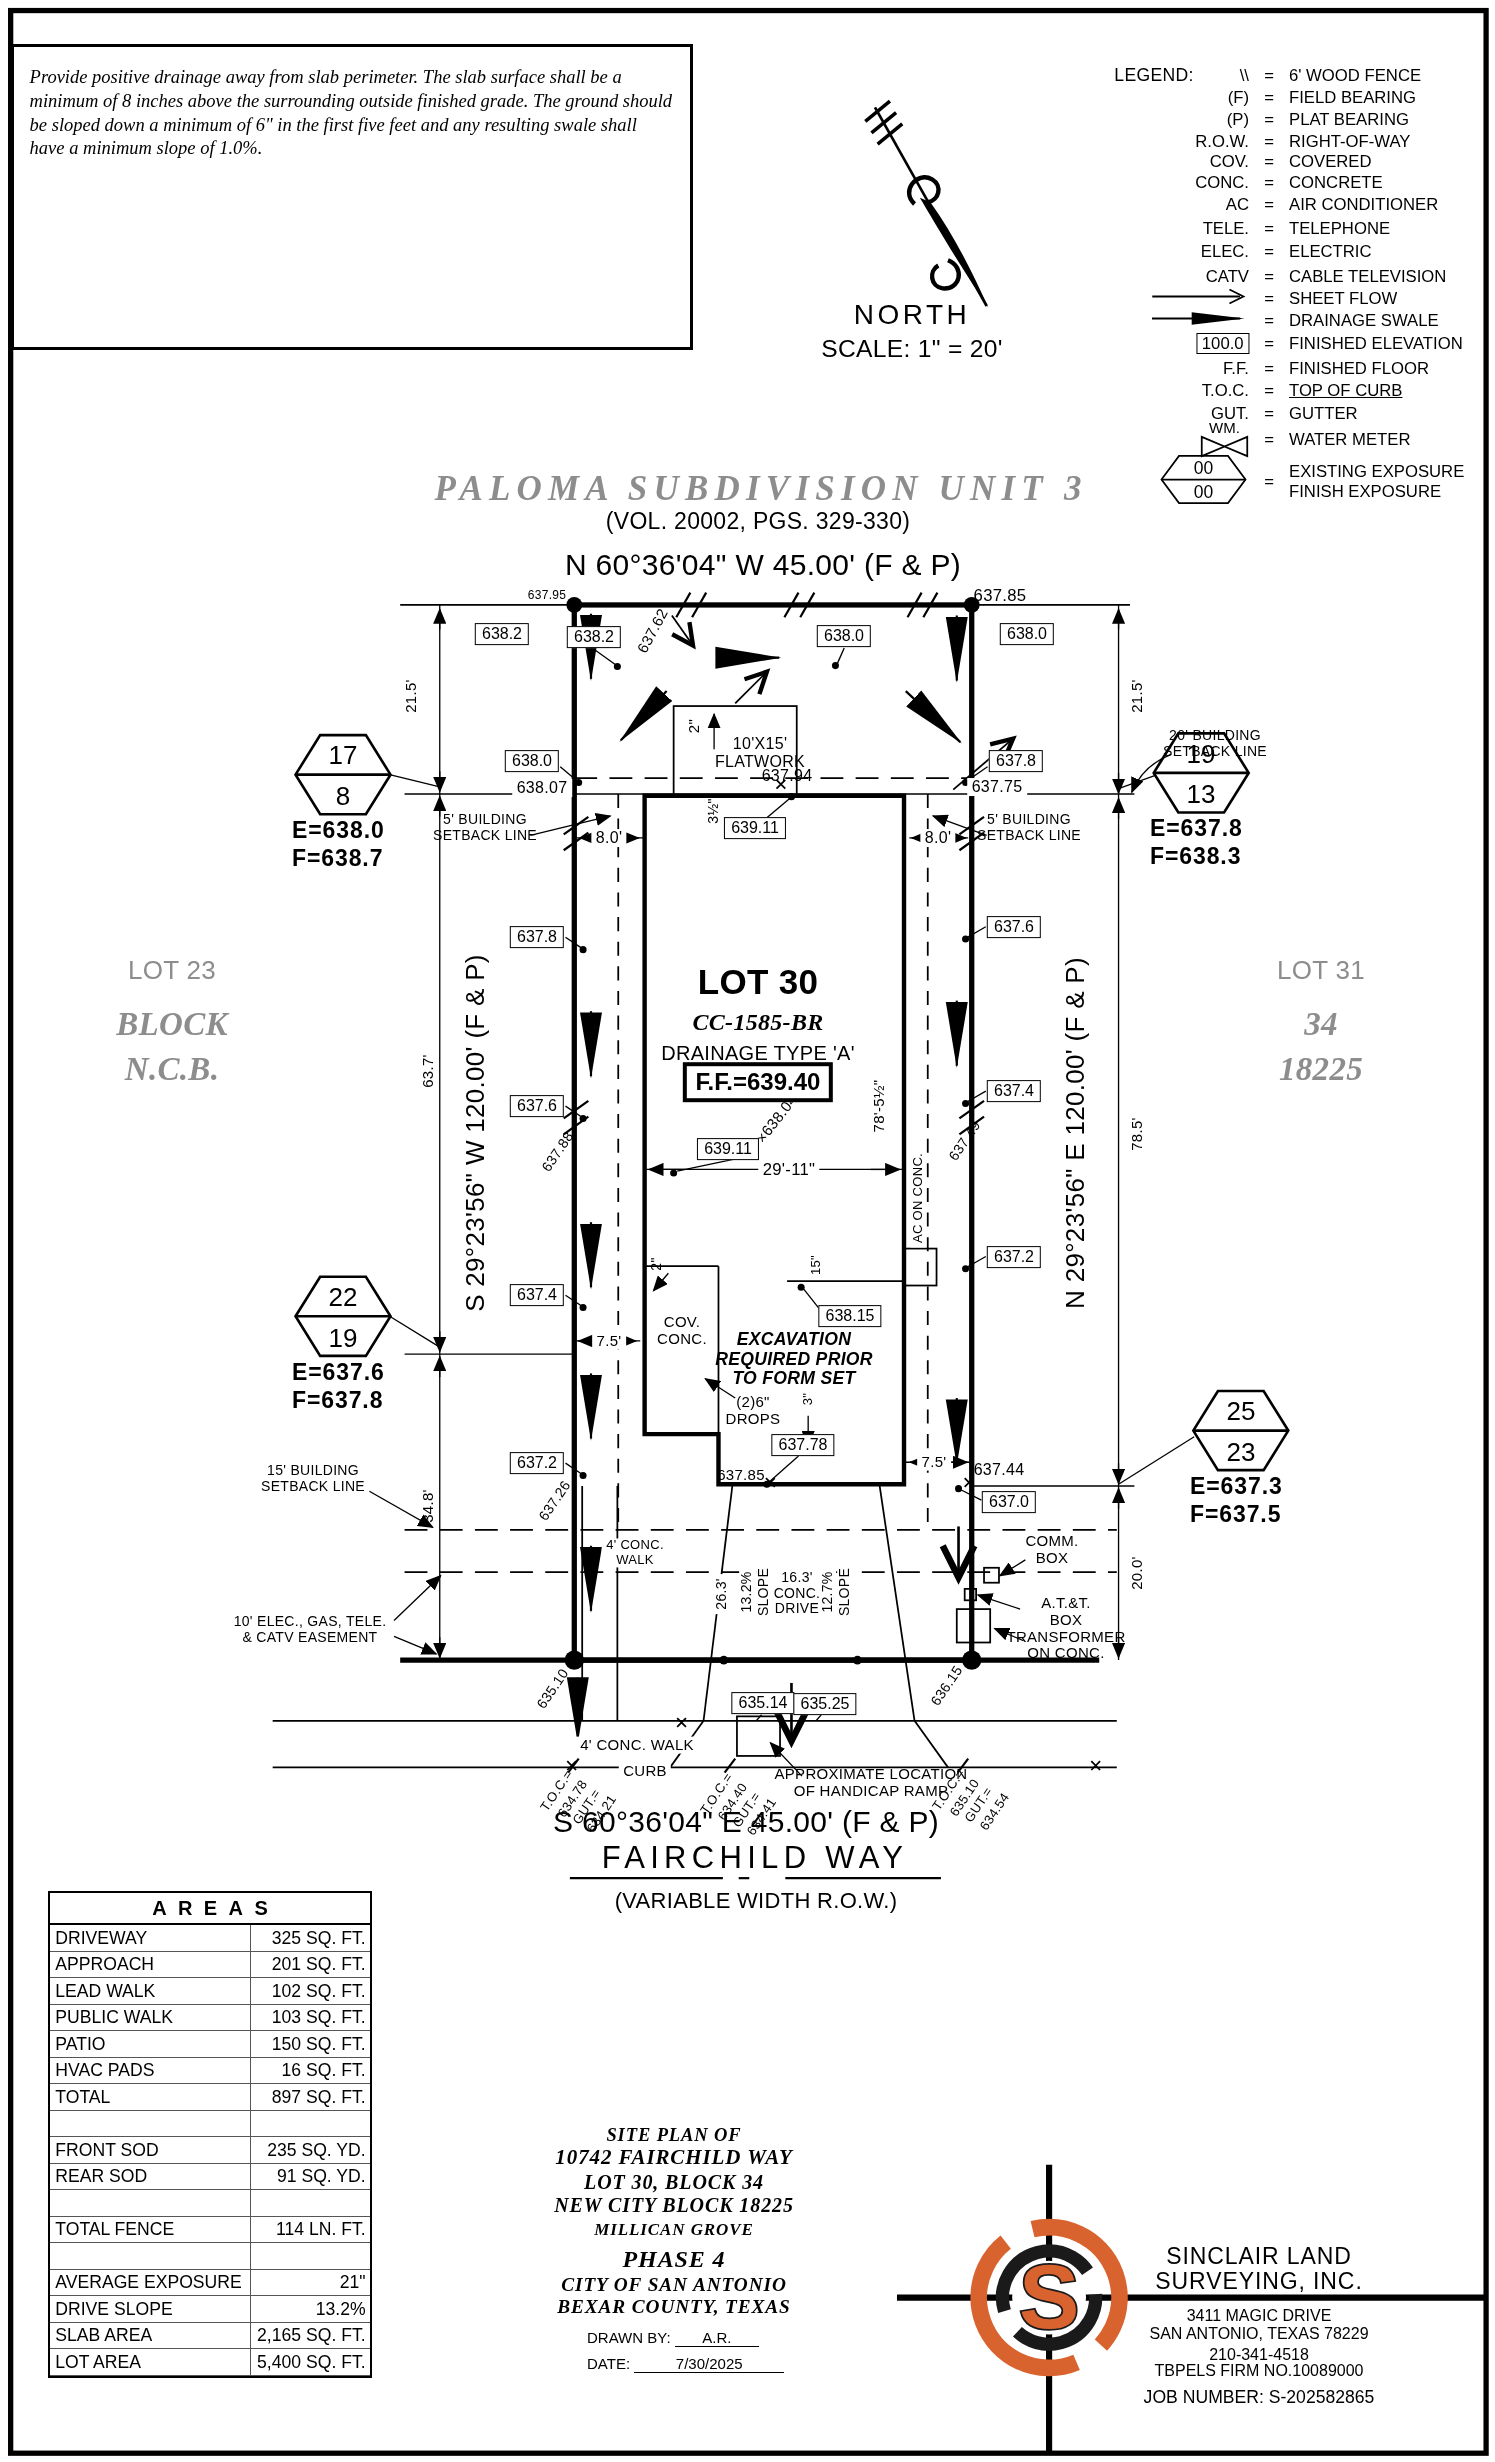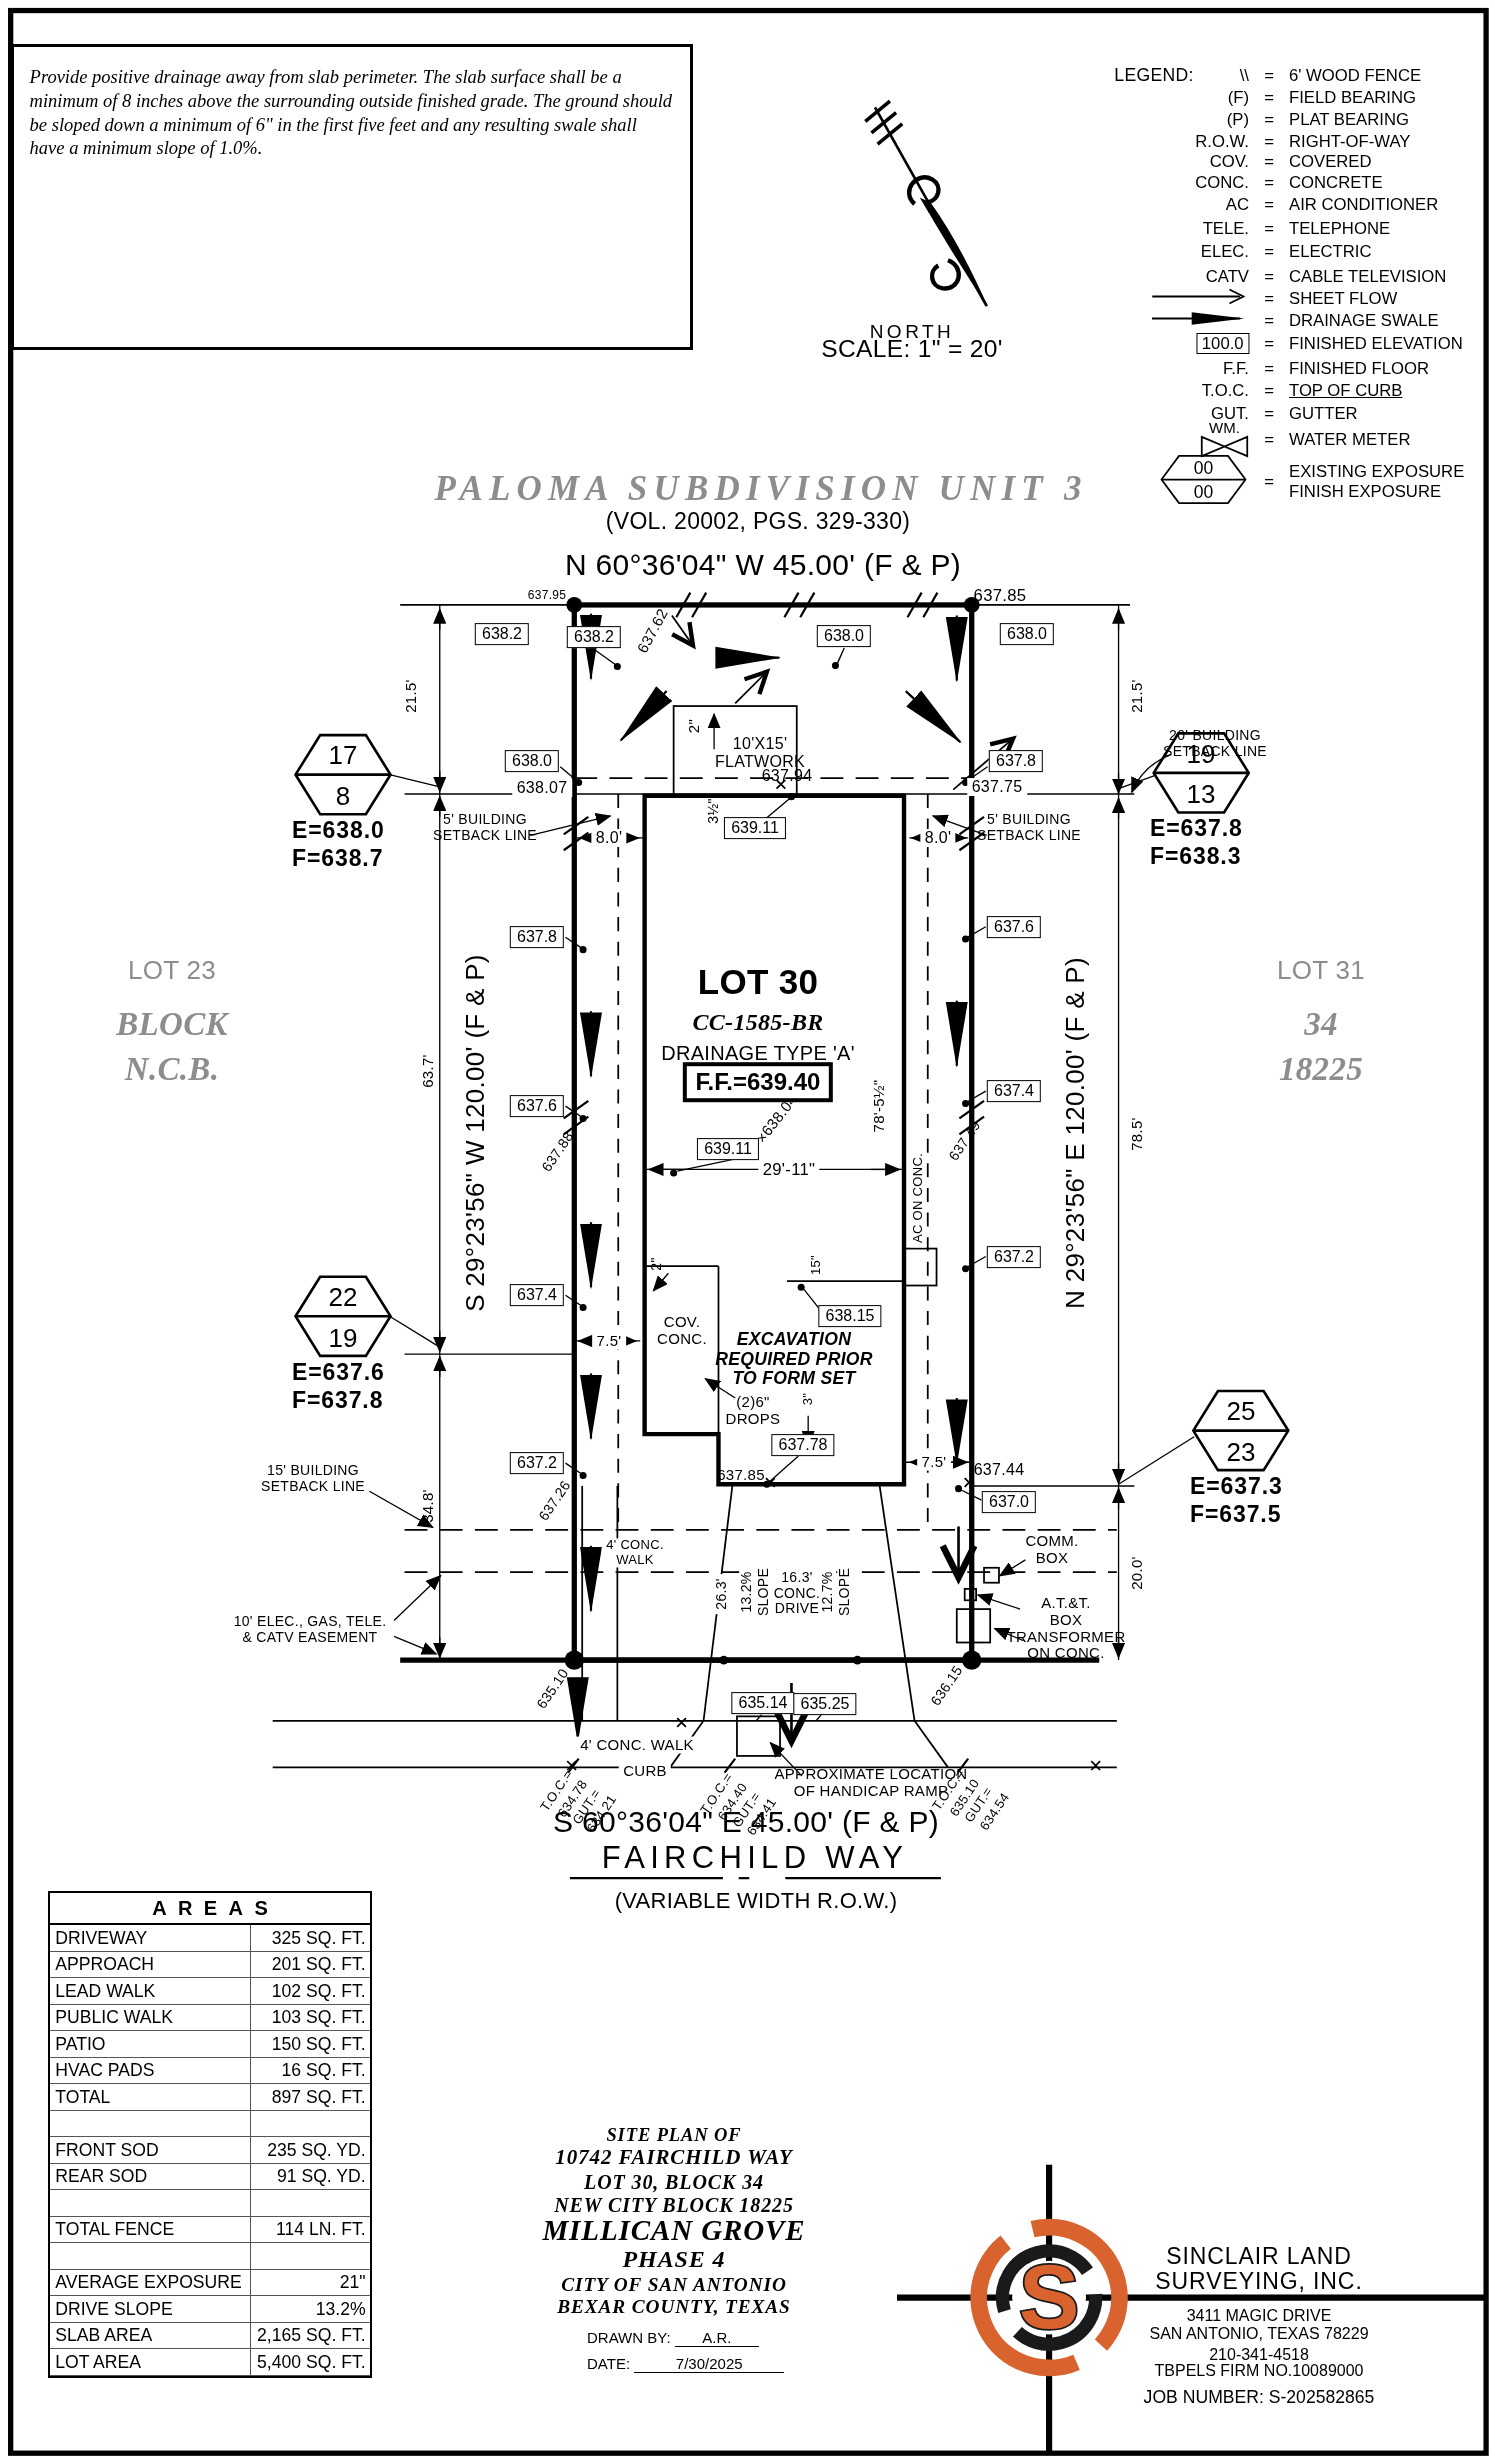--- a/index.html
+++ b/index.html
@@ -280,21 +280,21 @@
         <line x1="336" y1="1497" x2="444" y2="1497"></line>
         <polygon points="1357,1627 1385,1582 1437,1582 1465,1627 1437,1672 1385,1672"></polygon>
         <line x1="1357" y1="1627" x2="1465" y2="1627"></line>
       </g>
   </svg>
 
   <div id="disclaimer">
     <div id="disc2">Provide positive drainage away from slab perimeter. The slab surface shall be a minimum of 8 inches above the surrounding outside finished grade. The ground should be sloped down a minimum of 6" in the first five feet and any resulting swale shall have a minimum slope of 1.0%.</div>
   </div>
 
-  <div class="lbl" style="left:912px;top:332px;font-size:19px;letter-spacing:3.5px">NORTH</div>
+  <div class="lbl" style="left:912px;top:315px;font-size:28px;letter-spacing:3.5px">NORTH</div>
   <div class="lbl" style="left:912px;top:349px;font-size:24.6px">SCALE:  1"  =  20'</div>
 
   <div class="lbl" style="left:1154px;top:76px;font-size:17.6px">LEGEND:</div>
   <div id="legend-rows">
       <div class="lg-eq" style="left: 1269px; top: 76px;">=</div>
       <div class="lg-desc" style="left: 1289px; top: 76px;">6' WOOD FENCE</div>
       <div class="lg-sym" style="left: 1249px; top: 76px;">\\</div>
       <div class="lg-eq" style="left: 1269px; top: 98px;">=</div>
       <div class="lg-desc" style="left: 1289px; top: 98px;">FIELD BEARING</div>
       <div class="lg-sym" style="left: 1249px; top: 98px;">(F)</div>
@@ -578,21 +578,21 @@
           <div class="ar-v">5,400 SQ. FT.</div>
         </div>
       </div>
   </div>
 
   <div id="tb">
       <div class="tb-line" style="left: 674px; top: 2135px; font-size: 18.5px;">SITE  PLAN  OF</div>
       <div class="tb-line" style="left: 674px; top: 2157px; font-size: 21px;">10742  FAIRCHILD  WAY</div>
       <div class="tb-line" style="left: 674px; top: 2182px; font-size: 20px;">LOT  30,  BLOCK  34</div>
       <div class="tb-line" style="left: 674px; top: 2205px; font-size: 20px;">NEW  CITY  BLOCK  18225</div>
-      <div class="tb-line" style="left: 674px; top: 2230px; font-size: 29px;">MILLICAN  GROVE</div>
+      <div class="tb-line" style="left: 674px; top: 2230px; font-size: 17px;">MILLICAN  GROVE</div>
       <div class="tb-line" style="left: 674px; top: 2259px; font-size: 24px;">PHASE  4</div>
       <div class="tb-line" style="left: 674px; top: 2285px; font-size: 19.3px;">CITY  OF  SAN  ANTONIO</div>
       <div class="tb-line" style="left: 674px; top: 2307px; font-size: 19.3px;">BEXAR  COUNTY,  TEXAS</div>
     </div>
   <div class="sig-row" style="left:587px;top:2329px">
     <span>DRAWN  BY:</span>
     <span class="sig-val" style="width:84px">A.R.</span>
   </div>
   <div class="sig-row" style="left:587px;top:2355px">
     <span>DATE:</span>

